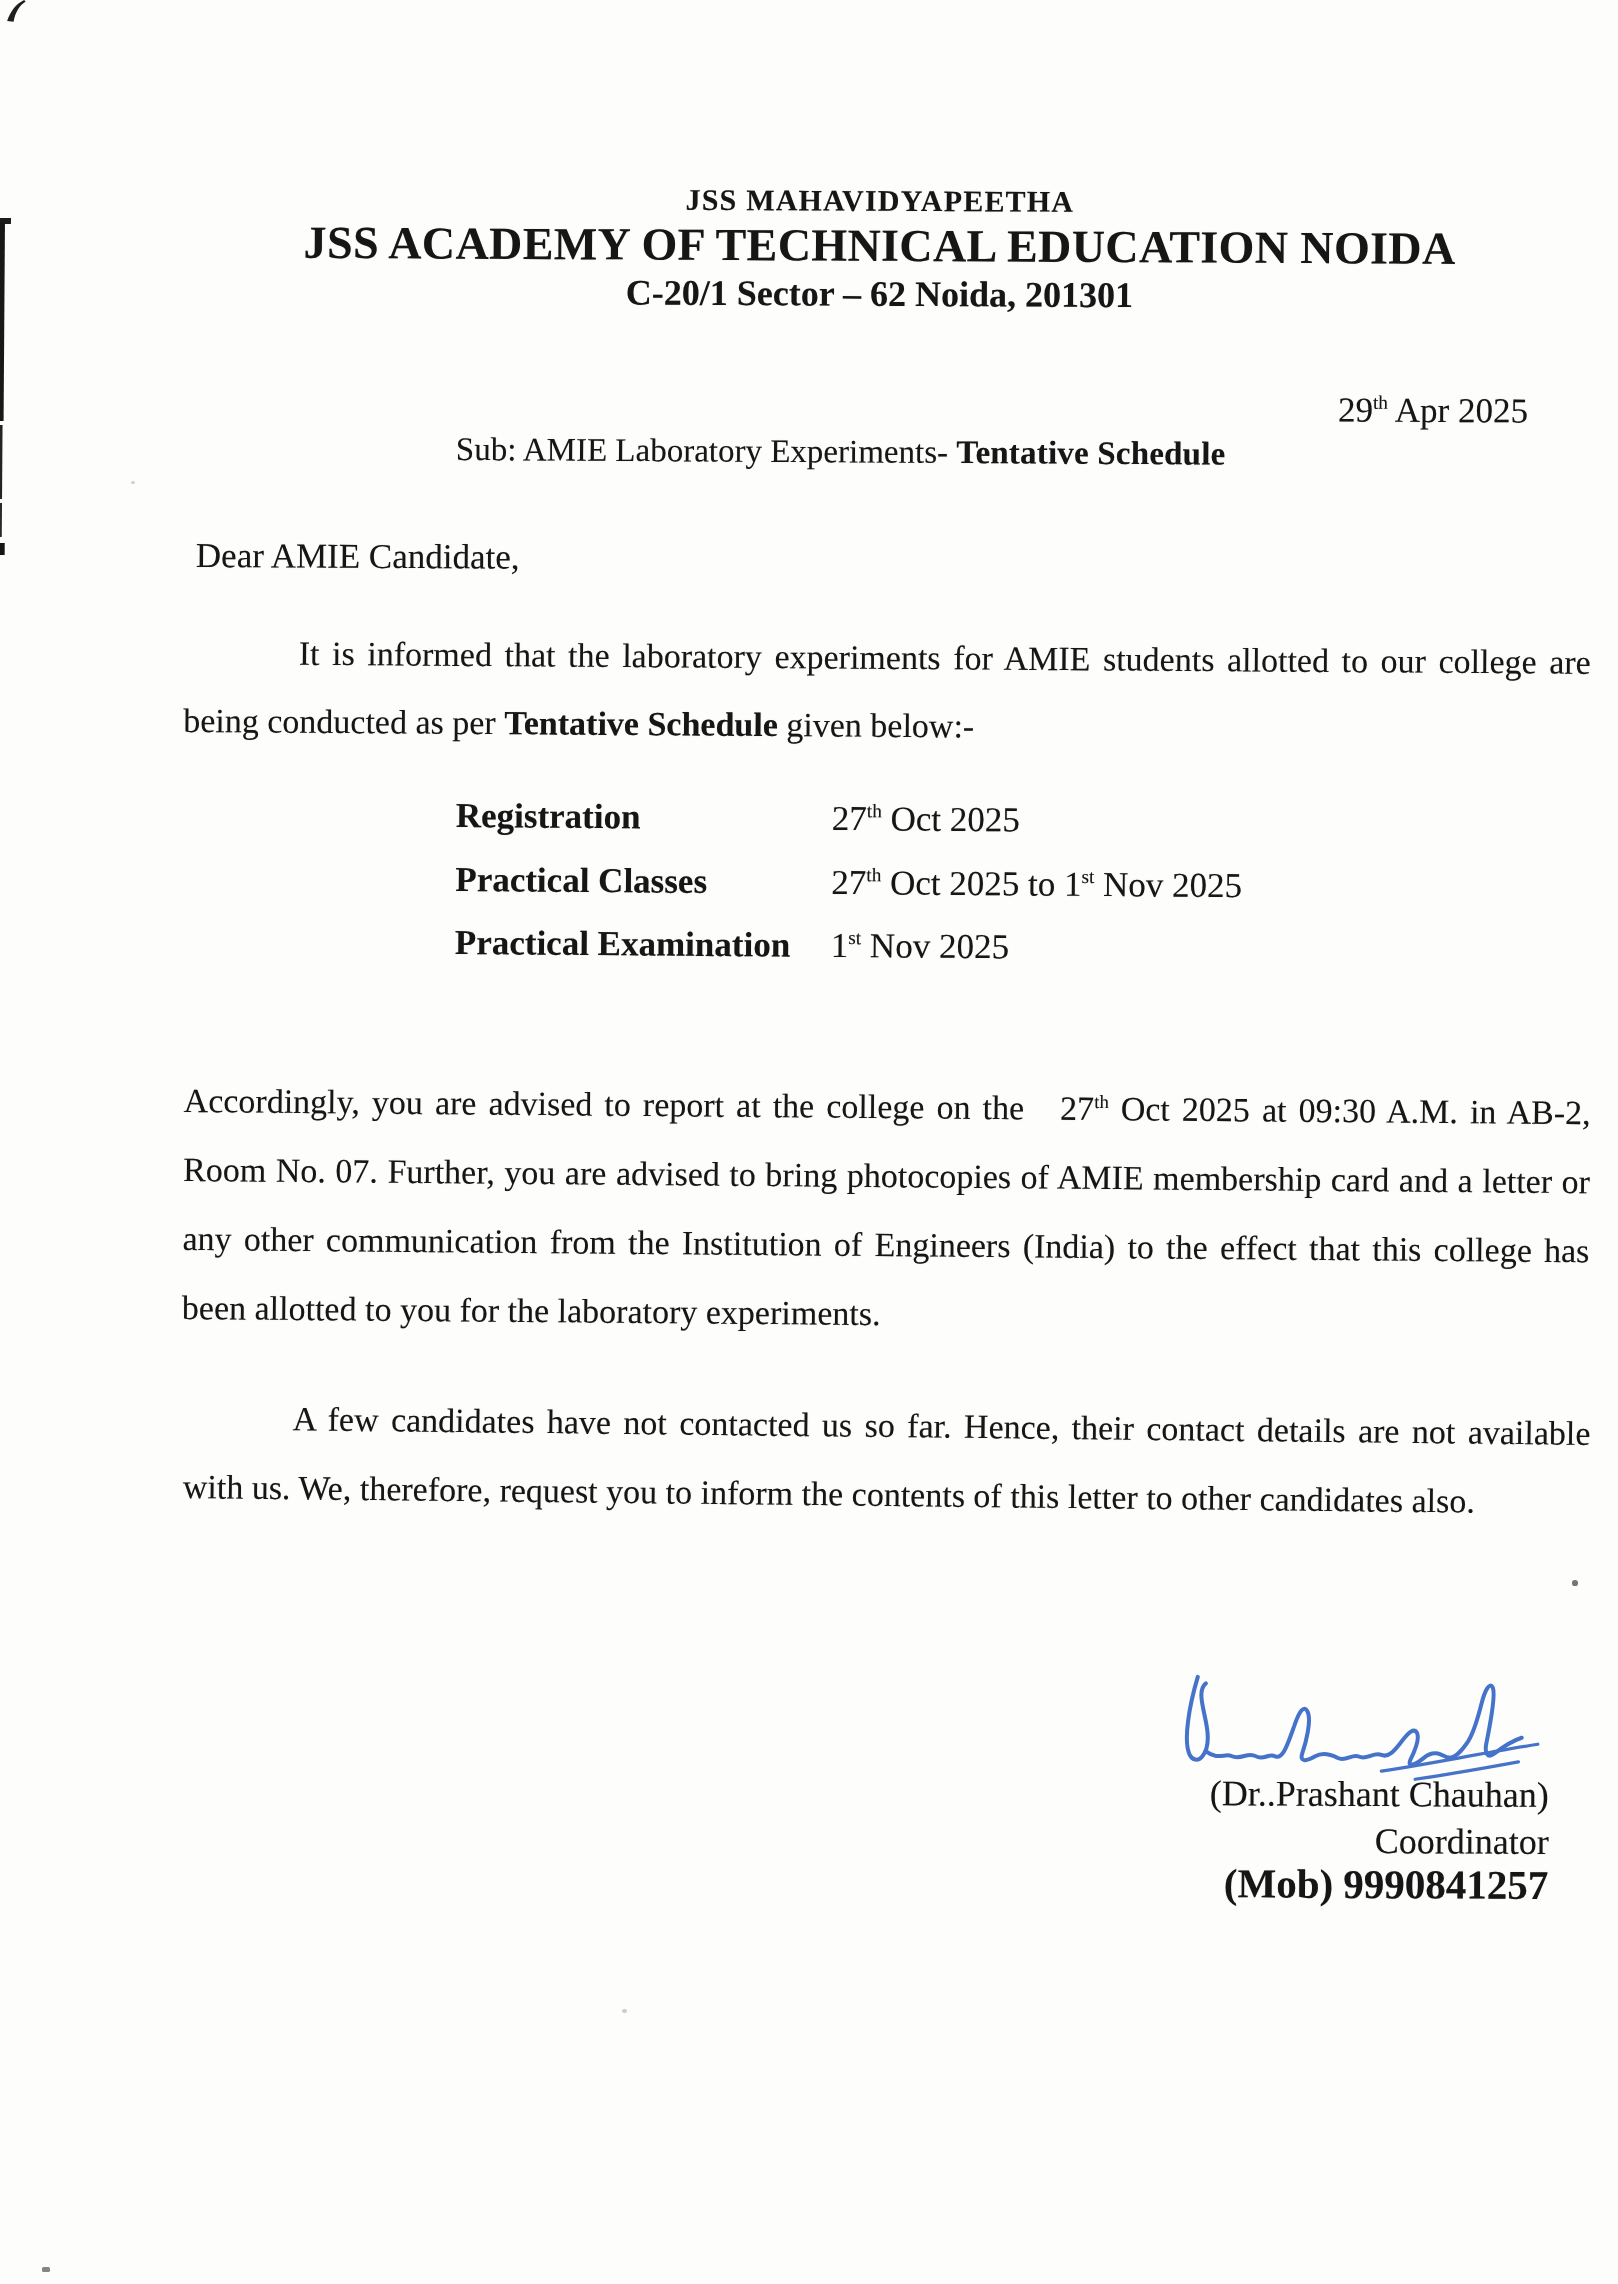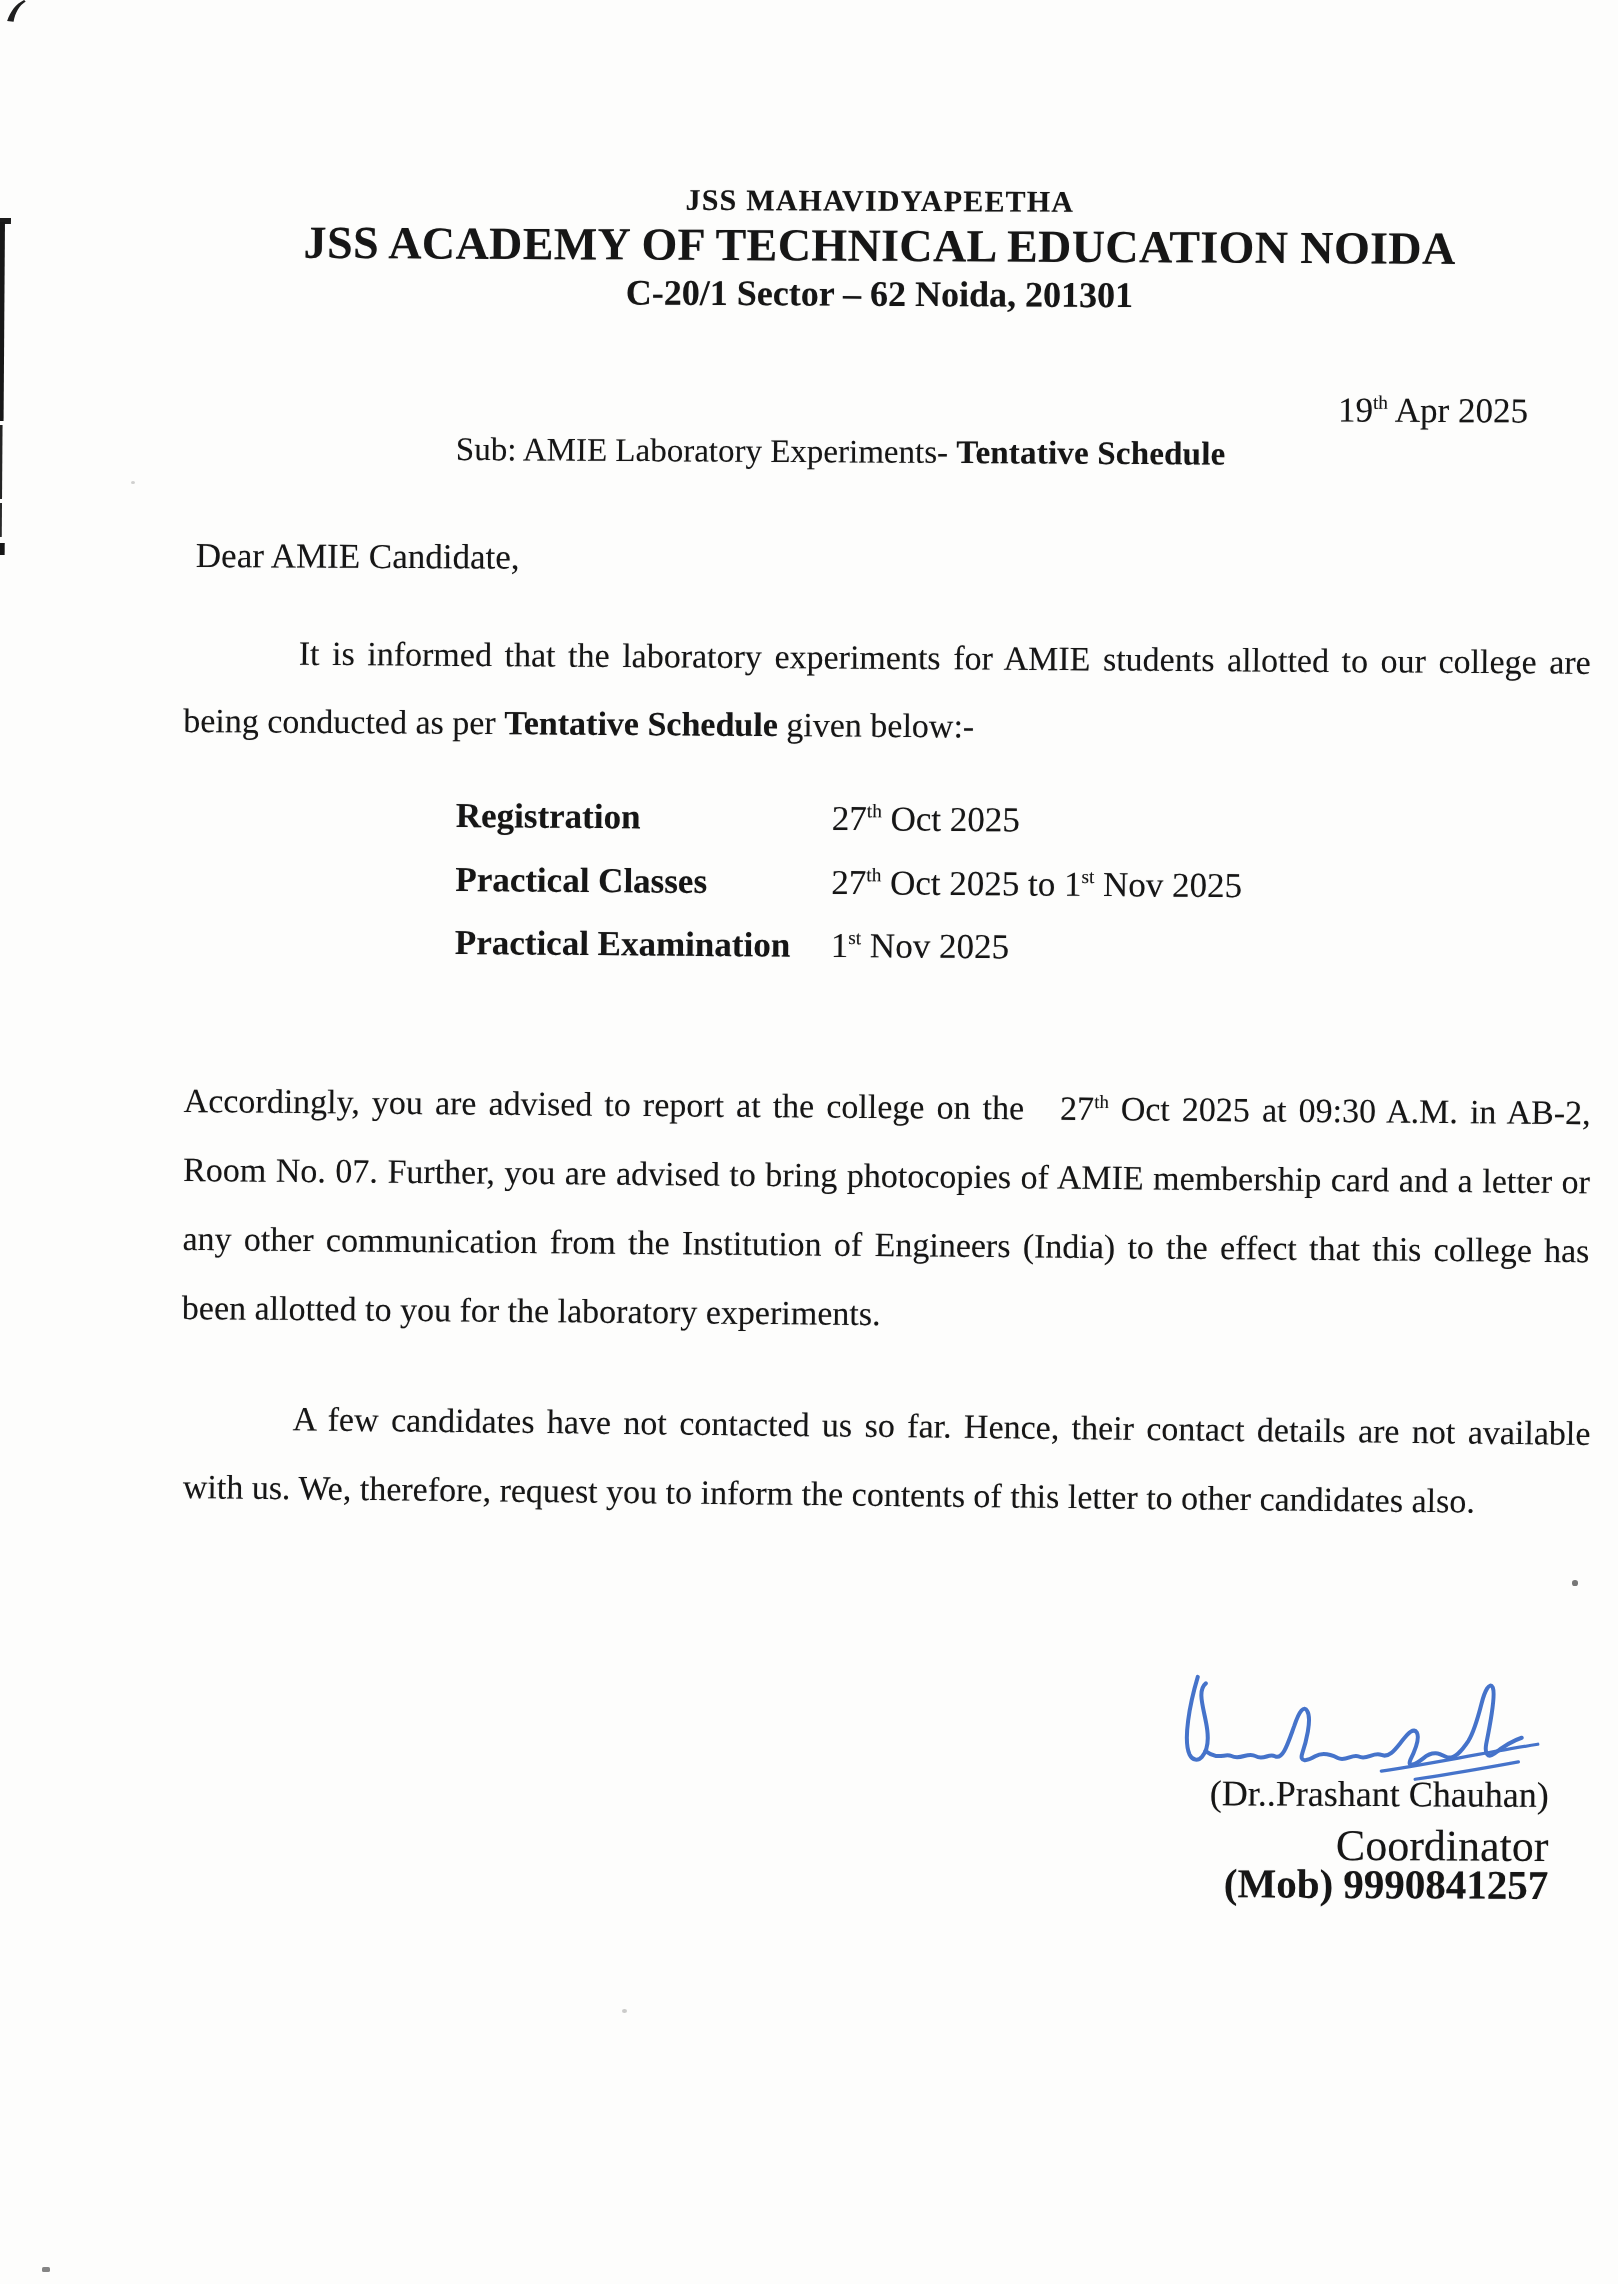--- a/index.html
+++ b/index.html
@@ -40,21 +40,21 @@
   
   .schedule { top:798px; left:456px; transform:rotate(.45deg); transform-origin:left top; }
   .sched-row { display:flex; margin-bottom:27.5px; }
   .sched-label { width:376px; font-weight:bold; font-size:35px; line-height:36px; }
   .sched-value { font-size:35px; line-height:36px; white-space:nowrap; }
 
   
   .signature-svg { left:1173px; top:1663px; width:383px; height:129px; transform:rotate(.2deg); }
   .sig-text { right:69px; text-align:right; transform:rotate(.3deg); transform-origin:right top; }
   .sig-name  { top:1774px; font-size:36px; }
-  .sig-title { top:1821px; font-size:44px; }
+  .sig-title { top:1821px; font-size:36px; }
   .sig-mobile{ top:1861px; font-size:41px; font-weight:bold; }
 
   
   .pen-mark { left:3.2px; top:0; }
   .edge-artifact { left:0; top:218px; width:11.3px; height:343px; transform:rotate(.4deg); transform-origin:left top; }
   .edge-artifact .stub { position:absolute; left:0; top:0; width:10.5px; height:5.7px; background:#1d1d1d; }
   .edge-artifact .seg1 { position:absolute; left:0; top:4px; width:4.8px; height:199px; background:#181818; }
   .edge-artifact .seg2 { position:absolute; left:0; top:207px; width:4px; height:74px; background:#242424; }
   .edge-artifact .seg3 { position:absolute; left:0; top:285px; width:4px; height:34px; background:#2a2a2a; }
   .edge-artifact .nub  { position:absolute; left:0; top:325px; width:7.3px; height:12px; background:#161616; }
@@ -79,21 +79,21 @@
 <div class="speck" style="left:1572px; top:1580px; width:5.7px; height:5.7px; background:#555; opacity:.8"></div>
 <div class="speck" style="left:622px; top:2009px; width:4.8px; height:4px; opacity:.5"></div>
 <div class="speck" style="left:42px; top:2267px; width:8px; height:4.8px; background:#666; border-radius:1.6px; opacity:.8"></div>
 
 <div class="abs header-block ink">
   <div class="org-parent">JSS MAHAVIDYAPEETHA</div>
   <div class="org-name">JSS ACADEMY OF TECHNICAL EDUCATION NOIDA</div>
   <div class="org-address">C-20/1 Sector – 62 Noida, 201301</div>
 </div>
 
-<div class="abs date-line ink"><span>19</span><sup>th</sup><span> Apr 2025</span></div>
+<div class="abs date-line ink"><span>29</span><sup>th</sup><span> Apr 2025</span></div>
 <div class="abs subject-line ink"><span>Sub: AMIE Laboratory Experiments- </span><b>Tentative Schedule</b></div>
 
 <div class="abs salutation ink">Dear AMIE Candidate,</div>
 
 <div class="abs para para-intro ink"><span>It is informed that the laboratory experiments for AMIE students allotted to our college are being conducted as per </span><b>Tentative Schedule</b><span> given below:-</span></div>
 
 <div class="abs schedule ink">
     <div class="sched-row">
       <div class="sched-label">Registration</div>
       <div class="sched-value"><span>27</span><sup>th</sup><span> Oct 2025</span></div>

